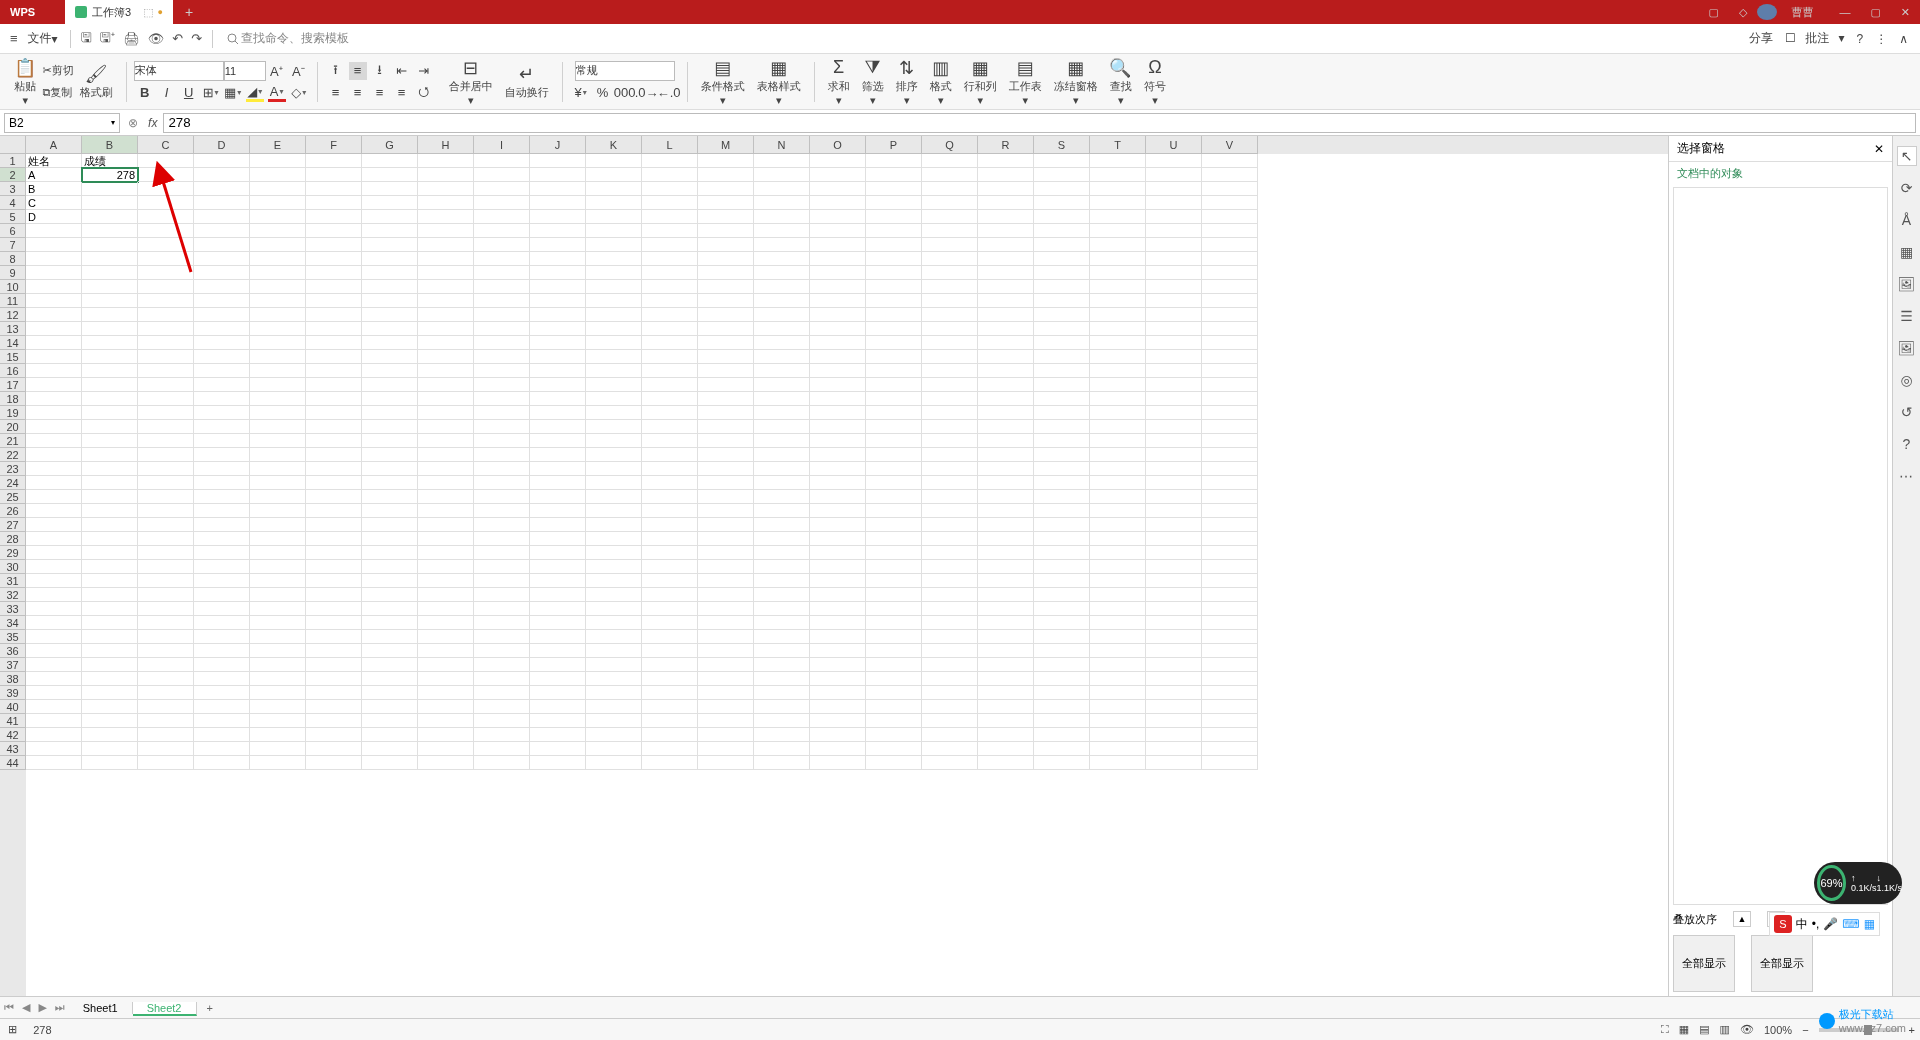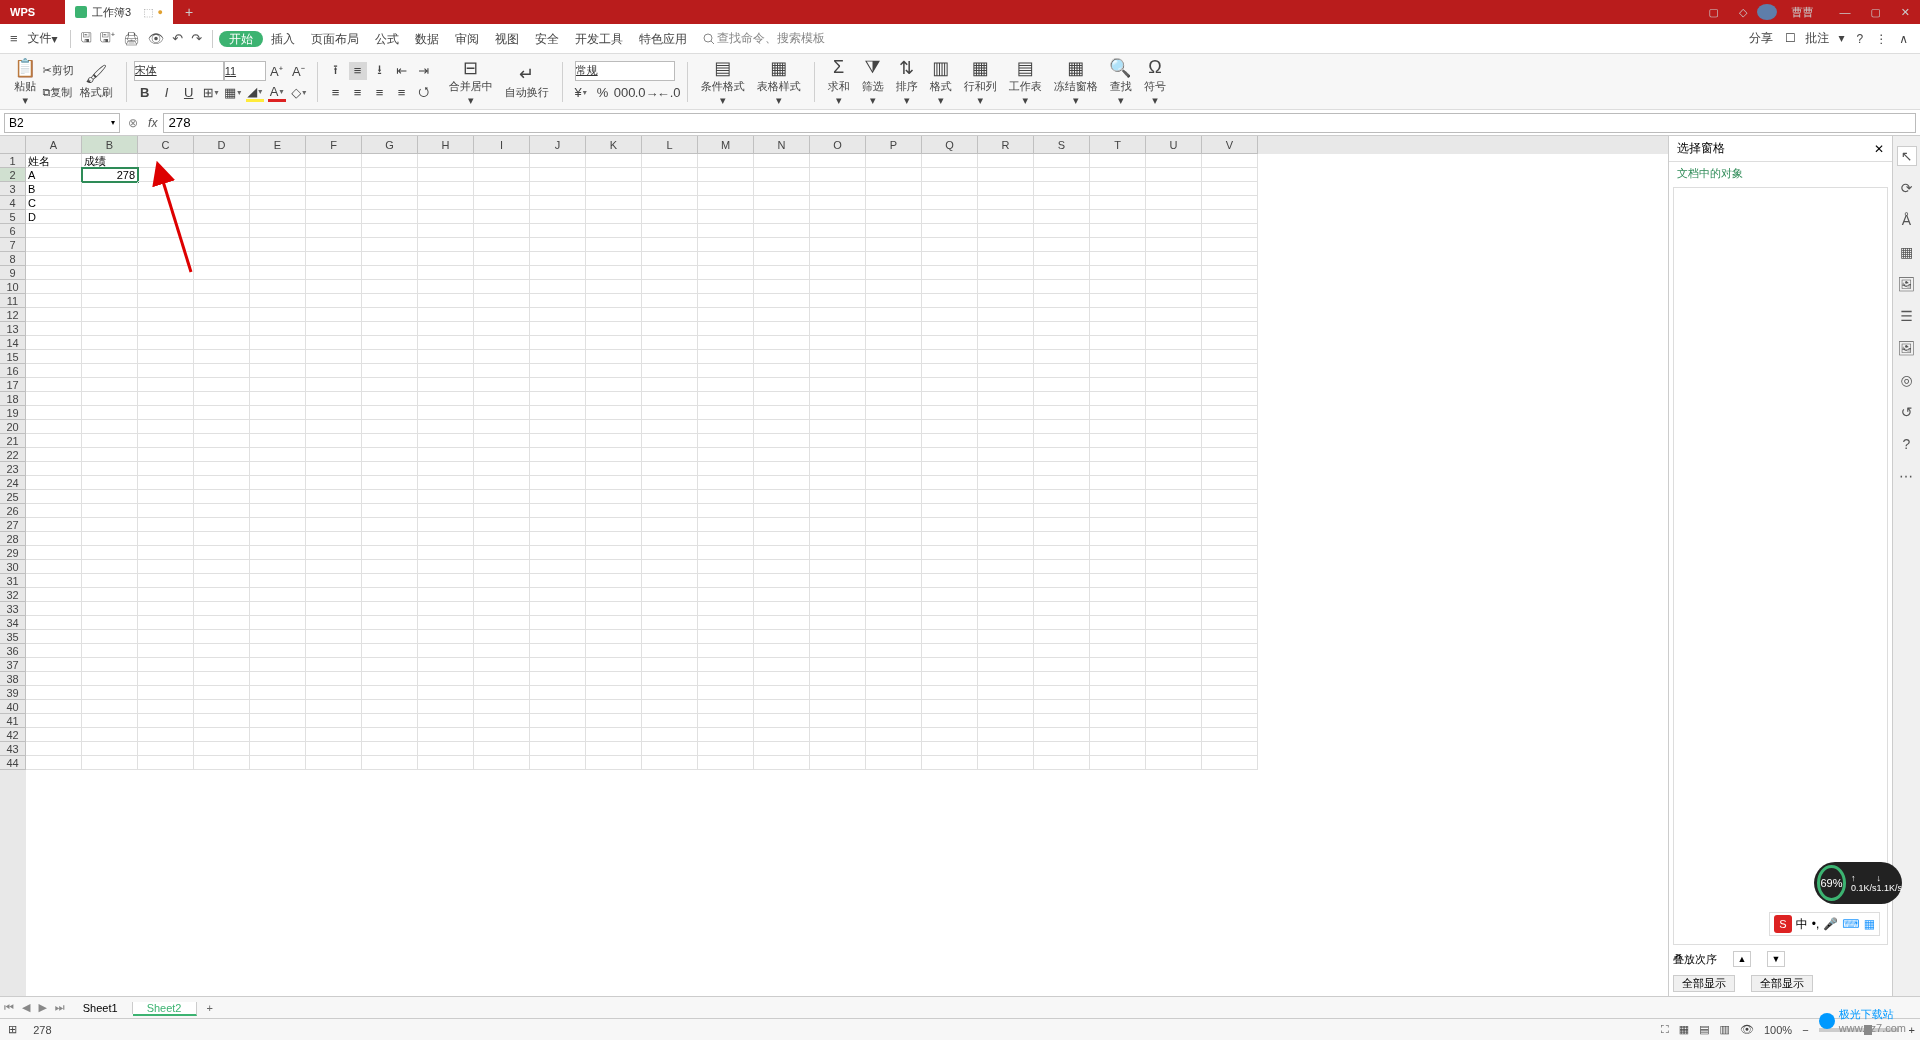--- a/index.html
+++ b/index.html
@@ -33,21 +33,21 @@
 .menubar .right span { margin: 0 6px; }
 
 
 .ribbon { height: 56px; display: flex; align-items: center; font-size: 11px; color: #444; background: #f7f7f7; border-bottom: 1px solid #ddd; padding: 0 4px; }
 .ribbon .group { display: flex; align-items: center; height: 100%; padding: 0 4px; }
 .ribbon .vsep { width: 1px; height: 40px; background: #d0d0d0; margin: 0 3px; }
 .ribbon .bigbtn { display: flex; flex-direction: column; align-items: center; justify-content: center; padding: 2px 6px; font-size: 11px; }
 .ribbon .bigbtn .ico { font-size: 18px; height: 22px; display: flex; align-items: center; justify-content: center; }
 .ribbon .smallrow { display: flex; align-items: center; height: 22px; }
 .ribbon .stacked { display: flex; flex-direction: column; justify-content: center; }
-.ribbon select, .ribbon input { font-size: 11px; border: 1px solid #bbb; background: #fff; color: #333; text-decoration: underline; }
+.ribbon select, .ribbon input { font-size: 11px; border: 1px solid #bbb; background: #fff; color: #333; }
 .ribbon .fontname { width: 90px; height: 20px; }
 .ribbon .fontsize { width: 42px; height: 20px; }
 .ribbon .nfmt { width: 100px; height: 20px; }
 .ribbon .ib { width: 18px; height: 18px; display: inline-flex; align-items: center; justify-content: center; margin: 0 2px; font-size: 13px; }
 .ribbon .ib.dd::after { content: "▾"; font-size: 8px; margin-left: 1px; color: #666; }
 
 
 .fbar { height: 26px; display: flex; align-items: center; border-bottom: 1px solid #ccc; font-size: 12px; }
 .fbar .namebox { width: 116px; border: 1px solid #bbb; margin: 0 4px; display: flex; align-items: center; justify-content: space-between; padding: 0 4px; height: 20px; }
 .fbar .fx { margin: 0 6px; font-style: italic; color: #555; }
@@ -89,21 +89,21 @@
 .statusbar .left span { margin: 0 8px; }
 .statusbar .right { margin-left: auto; display: flex; align-items: center; }
 .statusbar .right span { margin: 0 5px; }
 
 
 .rpanel { width: 224px; border-left: 1px solid #ccc; display: flex; flex-direction: column; font-size: 12px; background: #fff; }
 .rpanel .rhead { height: 26px; display: flex; align-items: center; justify-content: space-between; padding: 0 8px; border-bottom: 1px solid #ddd; }
 .rpanel .rsub { padding: 4px 8px; color: #2e8b57; font-size: 11px; }
 .rpanel .rbody { flex: 1; border: 1px solid #ddd; margin: 2px 4px; }
 .rpanel .rfoot { padding: 4px; font-size: 11px; display: flex; align-items: center; gap: 16px; flex-wrap: wrap;}
-.rpanel .rfoot button { font-size: 11px; padding: 0 8px; background: #f0f0f0; border: 1px solid #ccc; }
+.rpanel .rfoot button { font-size: 11px; padding: 20px 8px; background: #f0f0f0; border: 1px solid #ccc; }
 .rpanel .rfoot .updown { width: 18px; height: 16px; border: 1px solid #ccc; display: inline-flex; align-items: center; justify-content: center; font-size: 9px;}
 
 
 .iconstrip { width: 28px; background: #f0f0f0; border-left: 1px solid #ccc; display: flex; flex-direction: column; align-items: center; padding-top: 4px; }
 .iconstrip .isicon { width: 20px; height: 20px; margin: 6px 0; color: #555; display: flex; align-items: center; justify-content: center; font-size: 14px; }
 .iconstrip .dots { letter-spacing: 1px; }
 
 
 .netwidget { position: absolute; right: 18px; top: 862px; width: 88px; height: 42px; background: #222; border-radius: 22px; display: flex; align-items: center; color: #fff; font-size: 9px; }
 .netwidget .circle { width: 36px; height: 36px; border-radius: 50%; border: 3px solid #3cb371; margin: 3px; display: flex; align-items: center; justify-content: center; font-size: 11px; }
@@ -145,21 +145,20 @@
   <span class="menu-icon">≡</span>
   <span class="file-btn"><span>文件</span> ▾</span>
   <span class="sep"></span>
   <span class="menu-icon">🖫</span>
   <span class="menu-icon">🖫⁺</span>
   <span class="menu-icon">🖨</span>
   <span class="menu-icon">👁</span>
   <span class="menu-icon">↶</span>
   <span class="menu-icon">↷</span>
   <span class="sep"></span>
-  <span id="menutabs"><span class="tabbtn active">开始</span><span class="tabbtn">插入</span><span class="tabbtn">页面布局</span><span class="tabbtn">公式</span><span class="tabbtn">数据</span><span class="tabbtn">审阅</span><span class="tabbtn">视图</span><span class="tabbtn">安全</span><span class="tabbtn">开发工具</span><span class="tabbtn">特色应用</span></span>
   <span class="search">
     <svg width="12" height="12">
         <circle cx="5" cy="5" r="4" stroke="#888" fill="none"></circle>
         <line x1="8" y1="8" x2="11" y2="11" stroke="#888"></line>
       </svg>
     <span>查找命令、搜索模板</span>
   </span>
   <div class="right">
     <span>分享</span>
     <span>☐ <span>批注</span> ▾</span>

